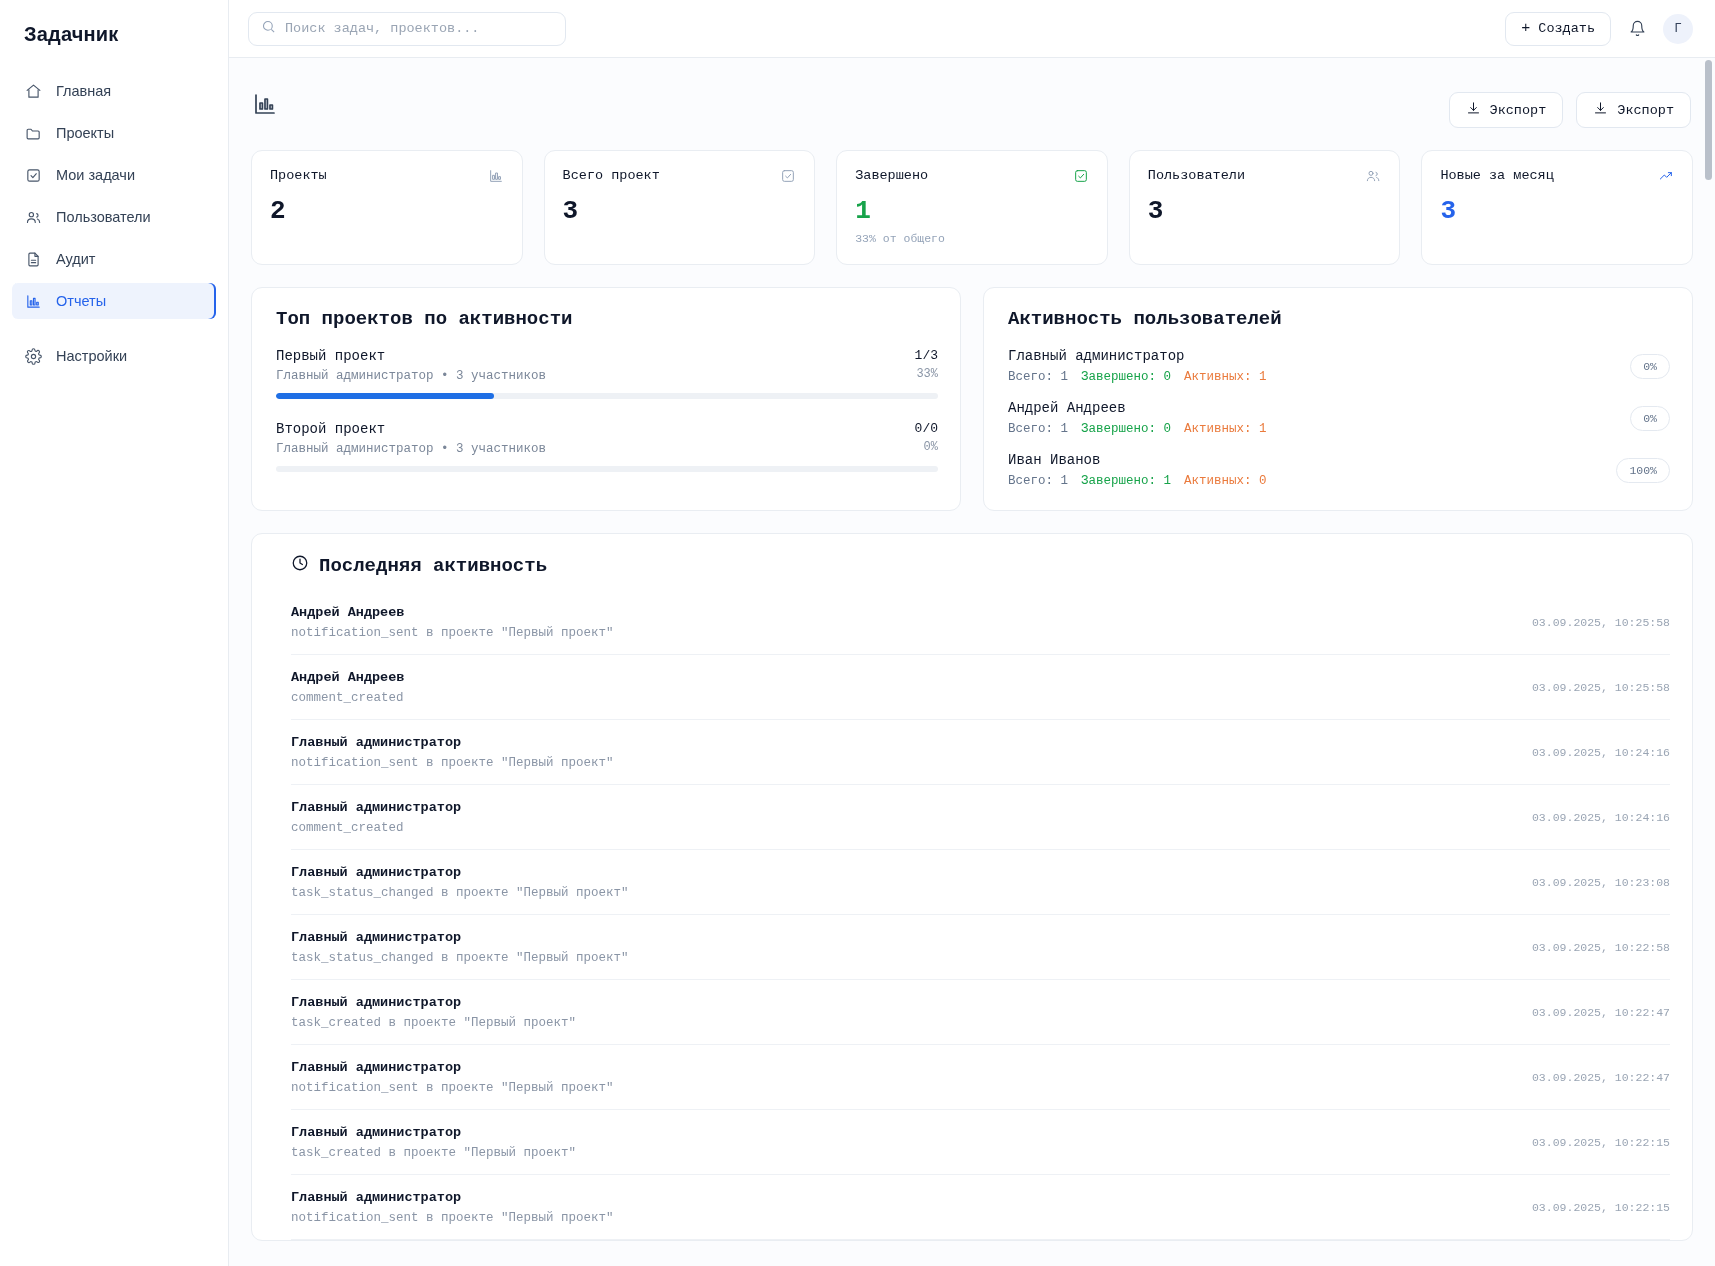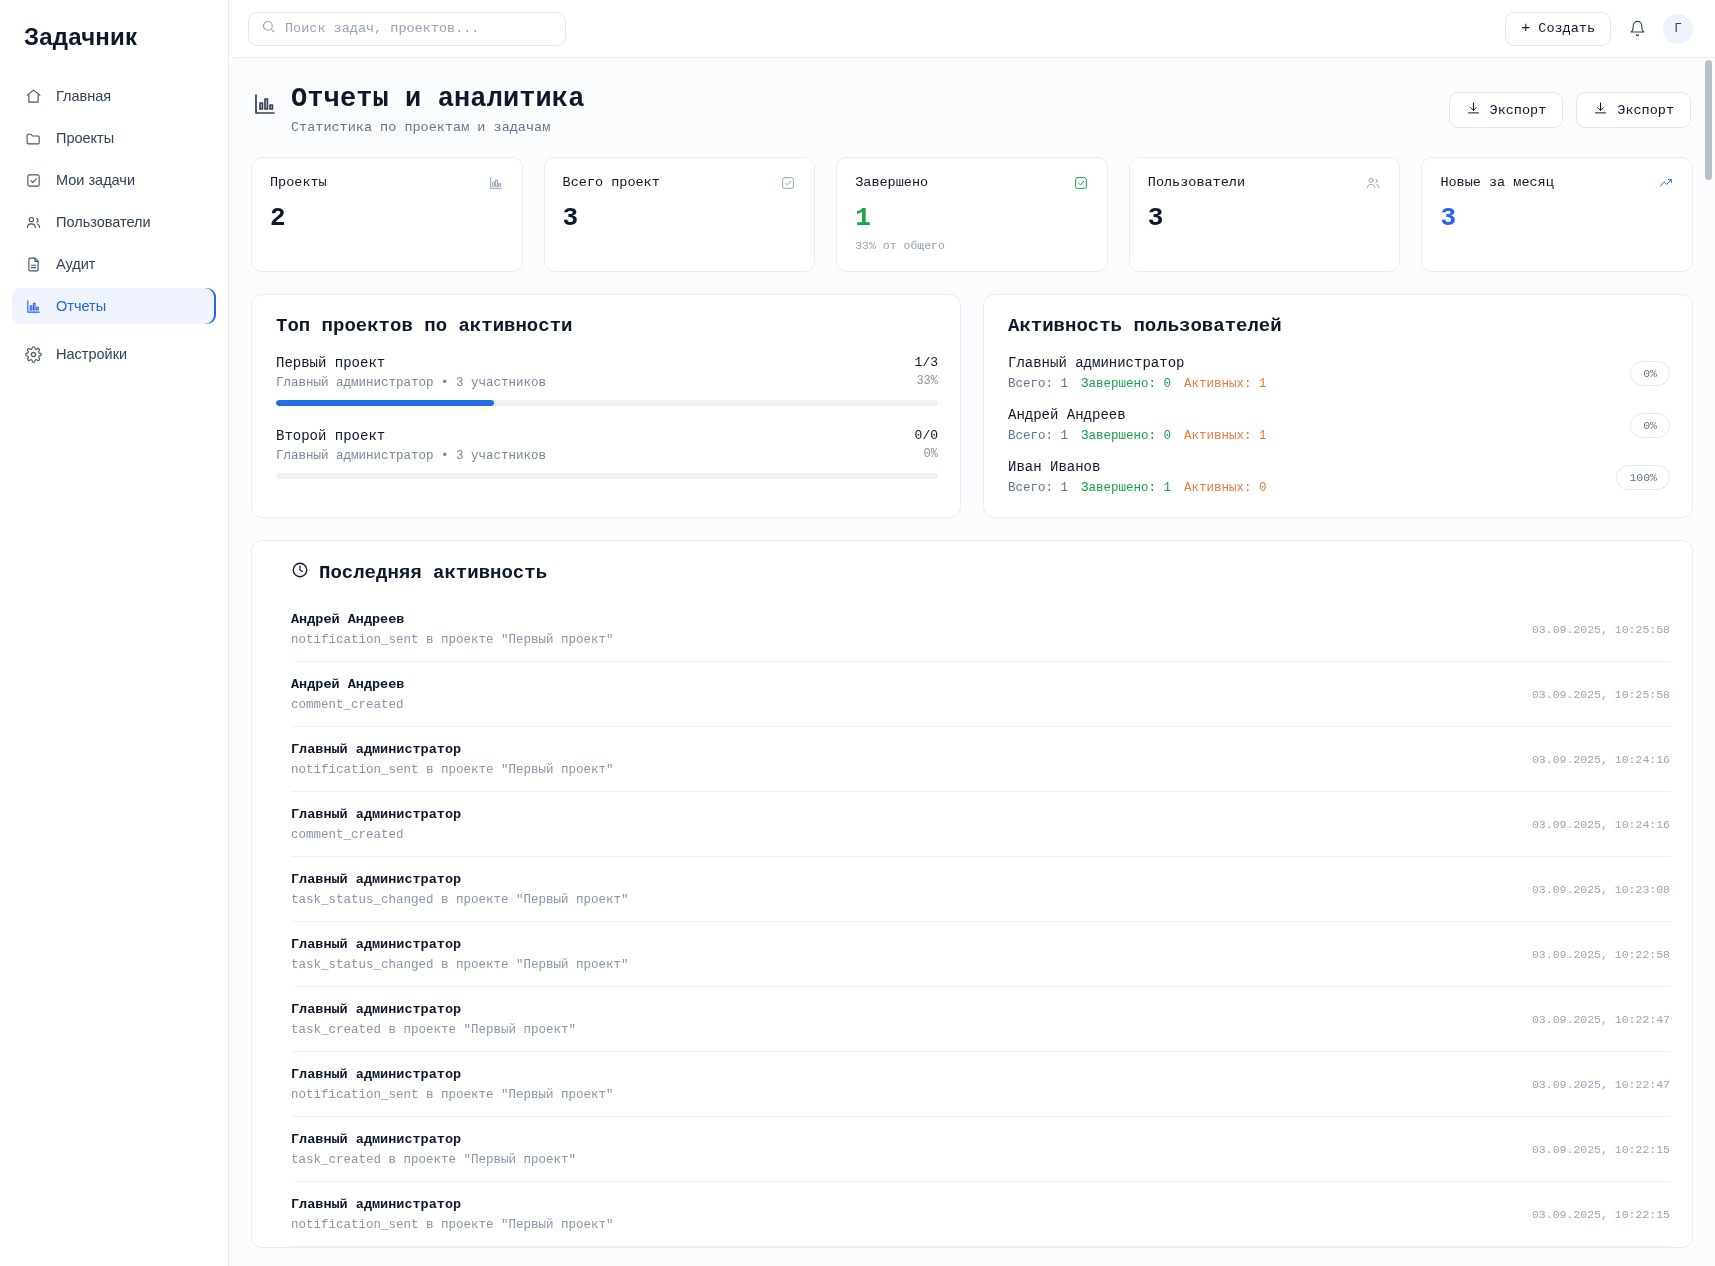--- a/index.html
+++ b/index.html
@@ -15,21 +15,21 @@
 
   
   .sidebar {
     width: 229px; flex: 0 0 229px;
     background: #ffffff;
     border-right: 1px solid #e8ecf1;
     padding: 0;
     height: 100%;
   }
   .brand {
-    font-size: 24px; font-weight: bold; color: #0f172a;
+    font-size: 20px; font-weight: bold; color: #0f172a;
     padding: 23px 0 0 24px; letter-spacing: .2px;
   }
   .nav { margin-top: 27px; padding: 0 12px; }
   .nav-item {
     display: flex; align-items: center; gap: 14px;
     height: 36px; padding: 0 12px;
     border-radius: 9px;
     color: #334155; font-size: 14.5px;
     margin-bottom: 0px;
     cursor: pointer;
@@ -222,21 +222,21 @@
           <span class="ico">
             <svg viewBox="0 0 24 24">
               <path d="M14 3H7a1.5 1.5 0 0 0-1.5 1.5v15A1.5 1.5 0 0 0 7 21h10a1.5 1.5 0 0 0 1.5-1.5V7.5z"></path>
               <path d="M14 3v4.5h4.5"></path>
               <path d="M9 13h6"></path>
               <path d="M9 16.5h6"></path>
             </svg>
           </span>
           <span>Аудит</span>
         </div>
-        <div class="nav-item active" style="margin-bottom: 12px;">
+        <div class="nav-item active" style="margin-bottom: 19px; border-radius: 6px;">
           <span class="ico">
             <svg viewBox="0 0 24 24">
               <path d="M4 4v16h16"></path>
               <rect x="7.5" y="11" width="2.2" height="6"></rect>
               <rect x="12" y="7.5" width="2.2" height="9.5"></rect>
               <rect x="16.5" y="13" width="2.2" height="4"></rect>
             </svg>
           </span>
           <span>Отчеты</span>
         </div>
@@ -284,24 +284,20 @@
       <div class="page-head">
         <div class="page-head-left">
           <span class="page-icon">
             <svg viewBox="0 0 24 24">
                 <path d="M3 3v18h18"></path>
                 <rect x="7" y="11" width="2.4" height="6"></rect>
                 <rect x="12" y="7" width="2.4" height="10"></rect>
                 <rect x="17" y="13" width="2.4" height="4"></rect>
               </svg>
           </span>
-          <div>
-            <h1 class="page-title">Отчеты и аналитика</h1>
-            <div class="page-sub">Статистика по проектам и задачам</div>
-          </div>
         </div>
         <div class="page-head-right">
           <button class="btn-export">
             <span>
               <svg viewBox="0 0 24 24">
                   <path d="M12 3v12"></path>
                   <path d="M7.5 10.5 12 15l4.5-4.5"></path>
                   <path d="M4 19h16"></path>
                 </svg>
             </span>

